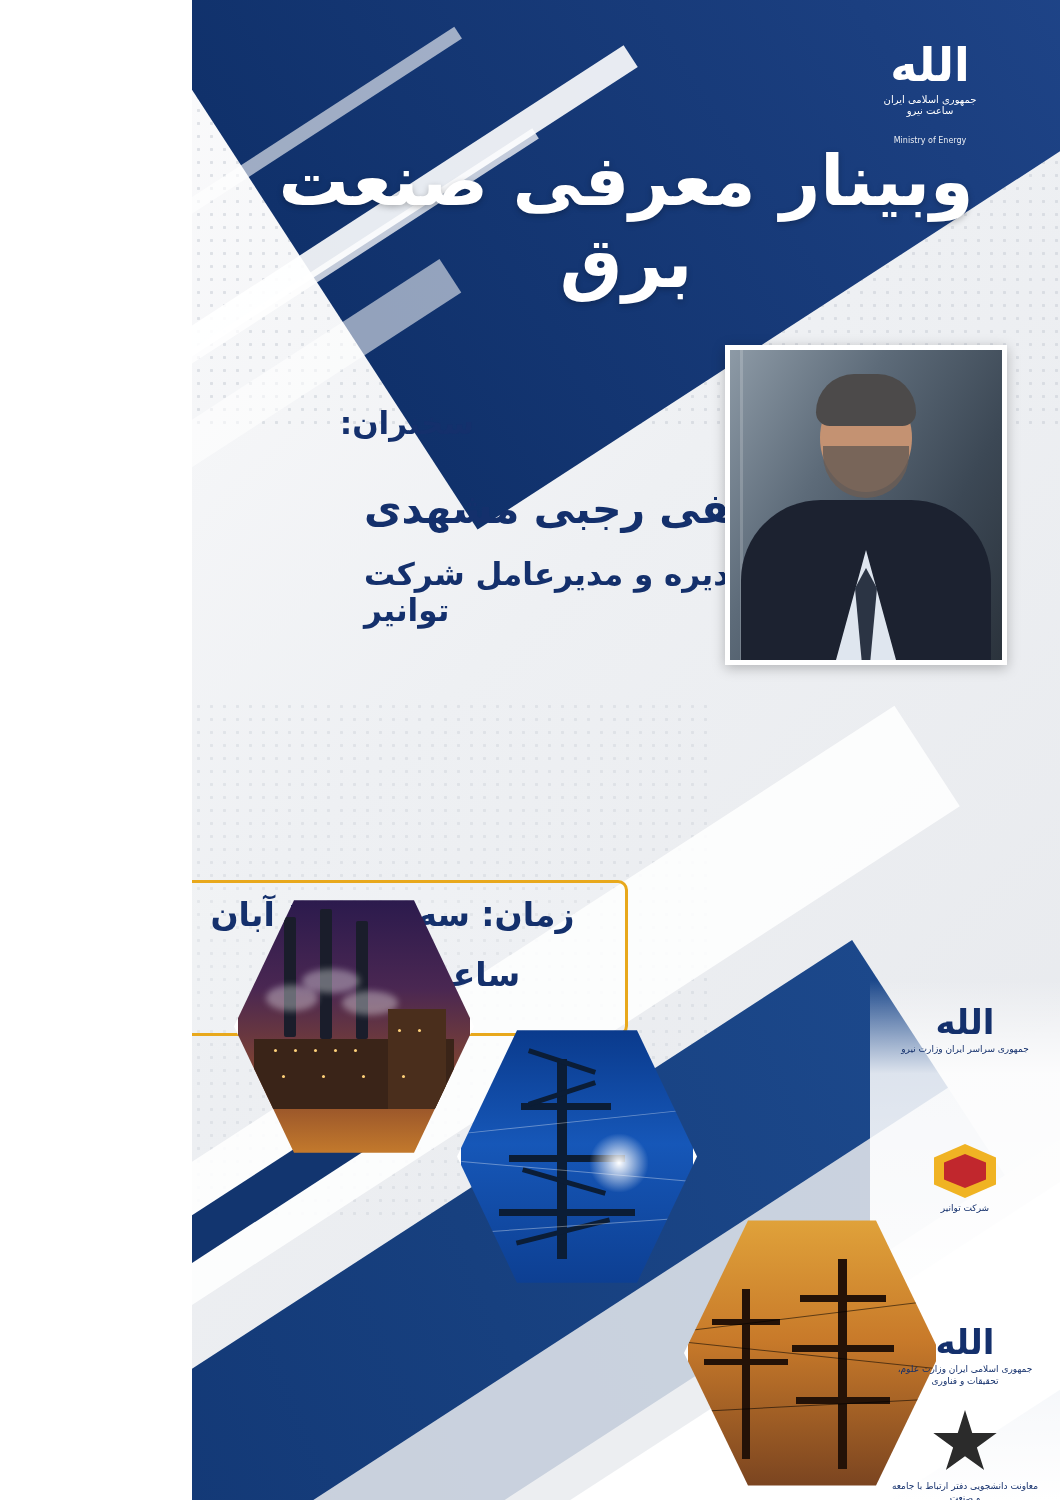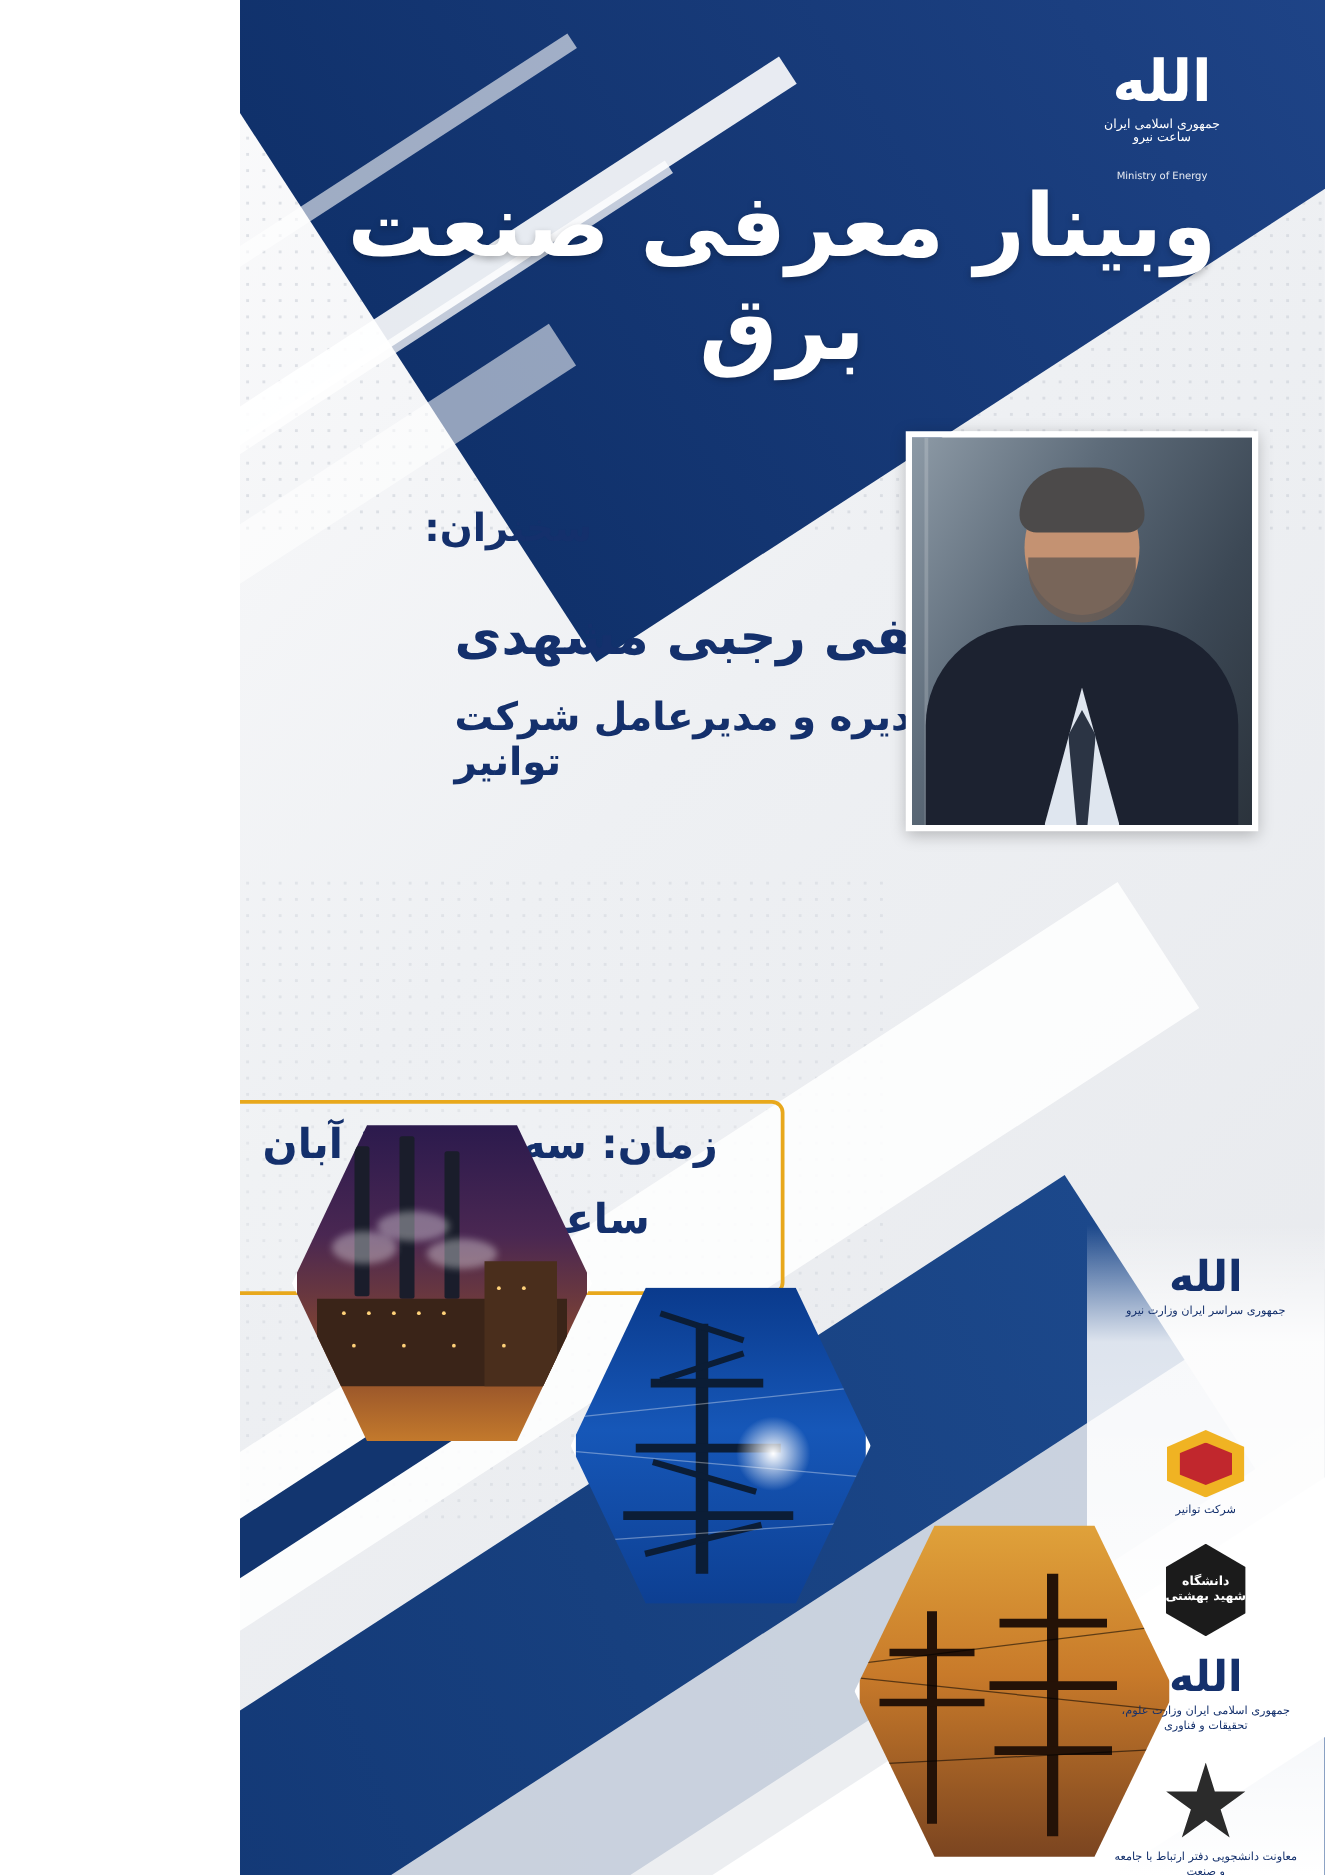--- a/index.html
+++ b/index.html
@@ -377,24 +377,20 @@
 وزارت نیرو</div>
   </div>
 
   <div class="logo-item" style="top:1144px;">
     <div class="tavanir-mark">
         <div class="tm-in"></div>
       </div>
     <div class="logo-cap">شرکت توانیر</div>
   </div>
 
-  <div class="logo-item" style="top:1235px;">
-    <div class="sbu-mark">دانشگاه<br>شهید بهشتی</div>
-    <div class="logo-cap" style="visibility:hidden">دانشگاه شهید بهشتی</div>
-  </div>
 
   <div class="logo-item" style="top:1325px;">
     <div class="logo-emblem">الله</div>
     <div class="logo-cap">جمهوری اسلامی ایران
 وزارت علوم، تحقیقات و فناوری</div>
   </div>
 
   <div class="logo-item" style="top:1410px;">
     <div class="star-mark"></div>
     <div class="logo-cap">معاونت دانشجویی

